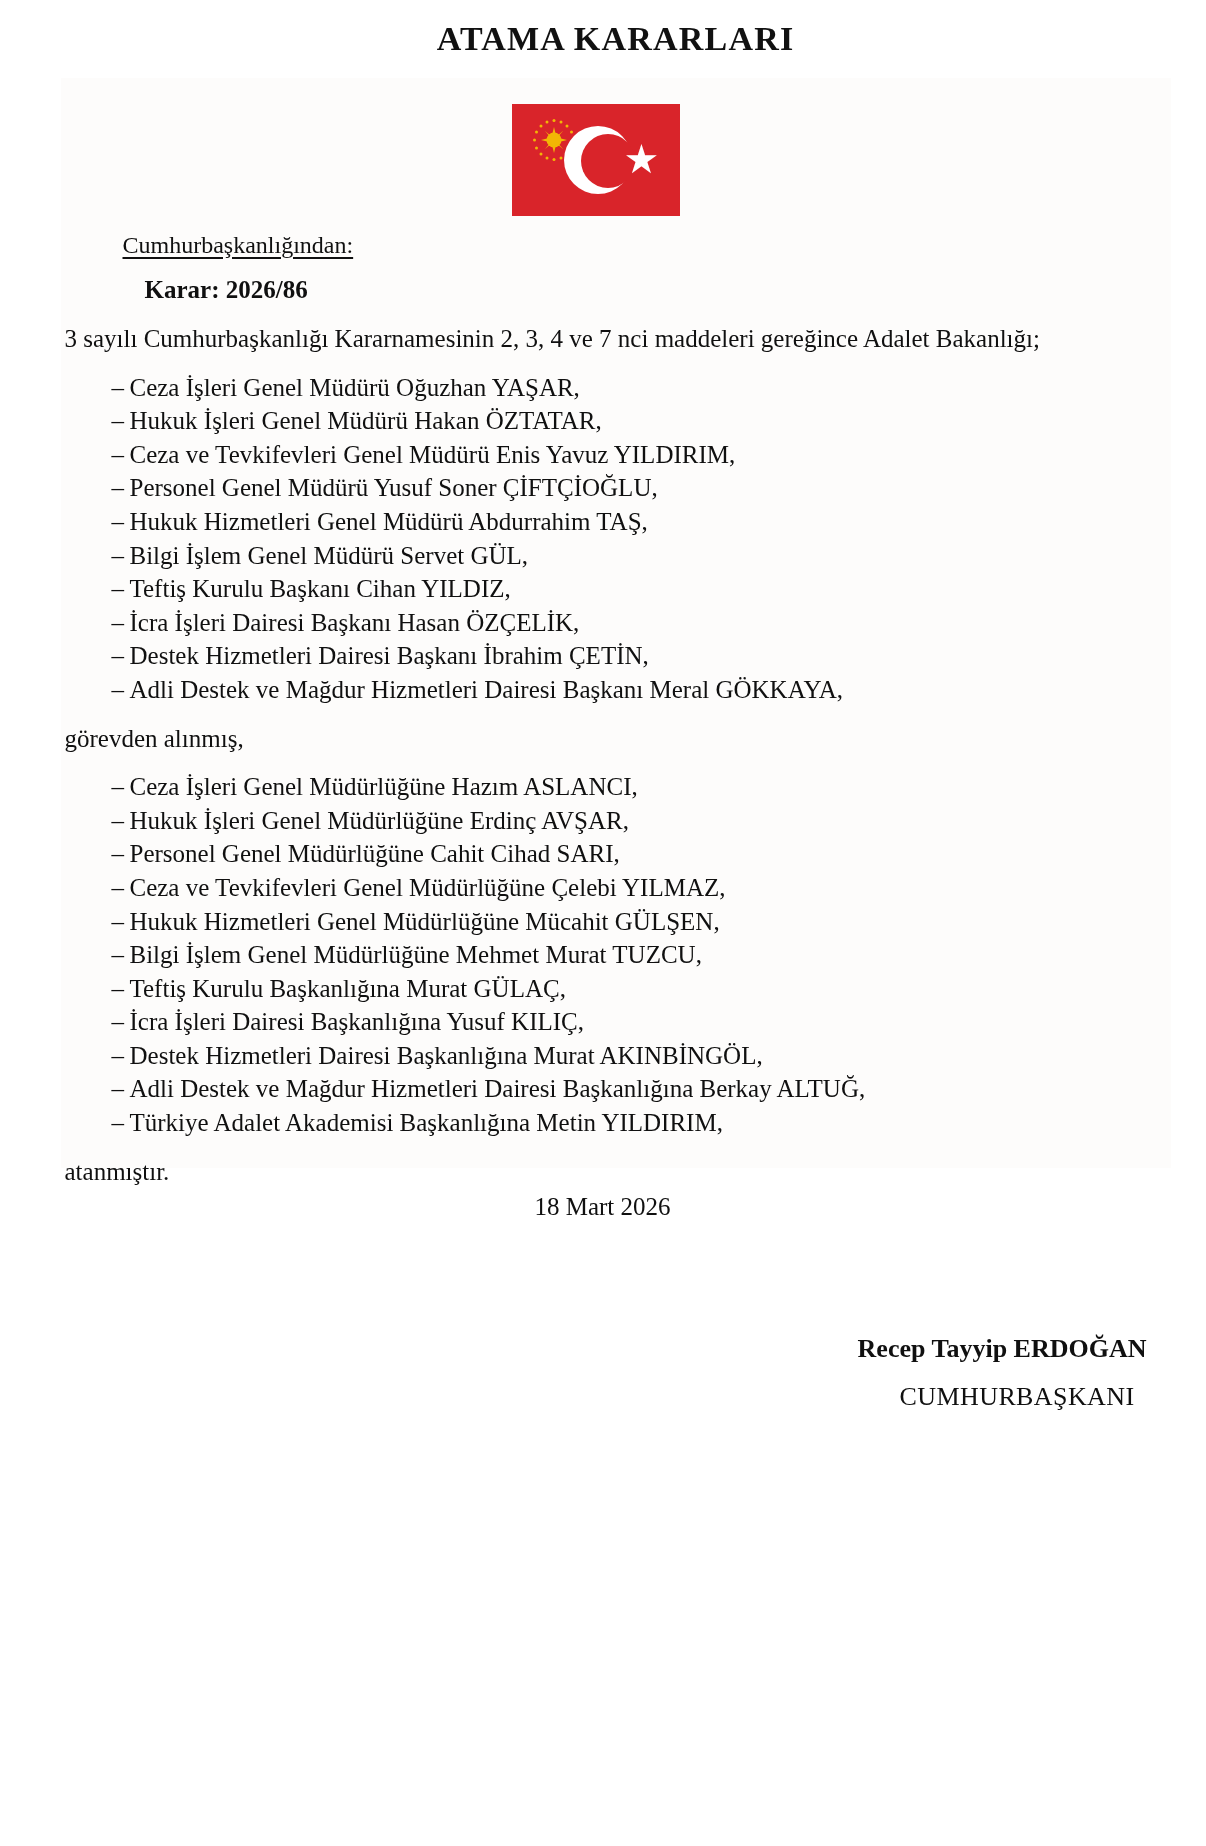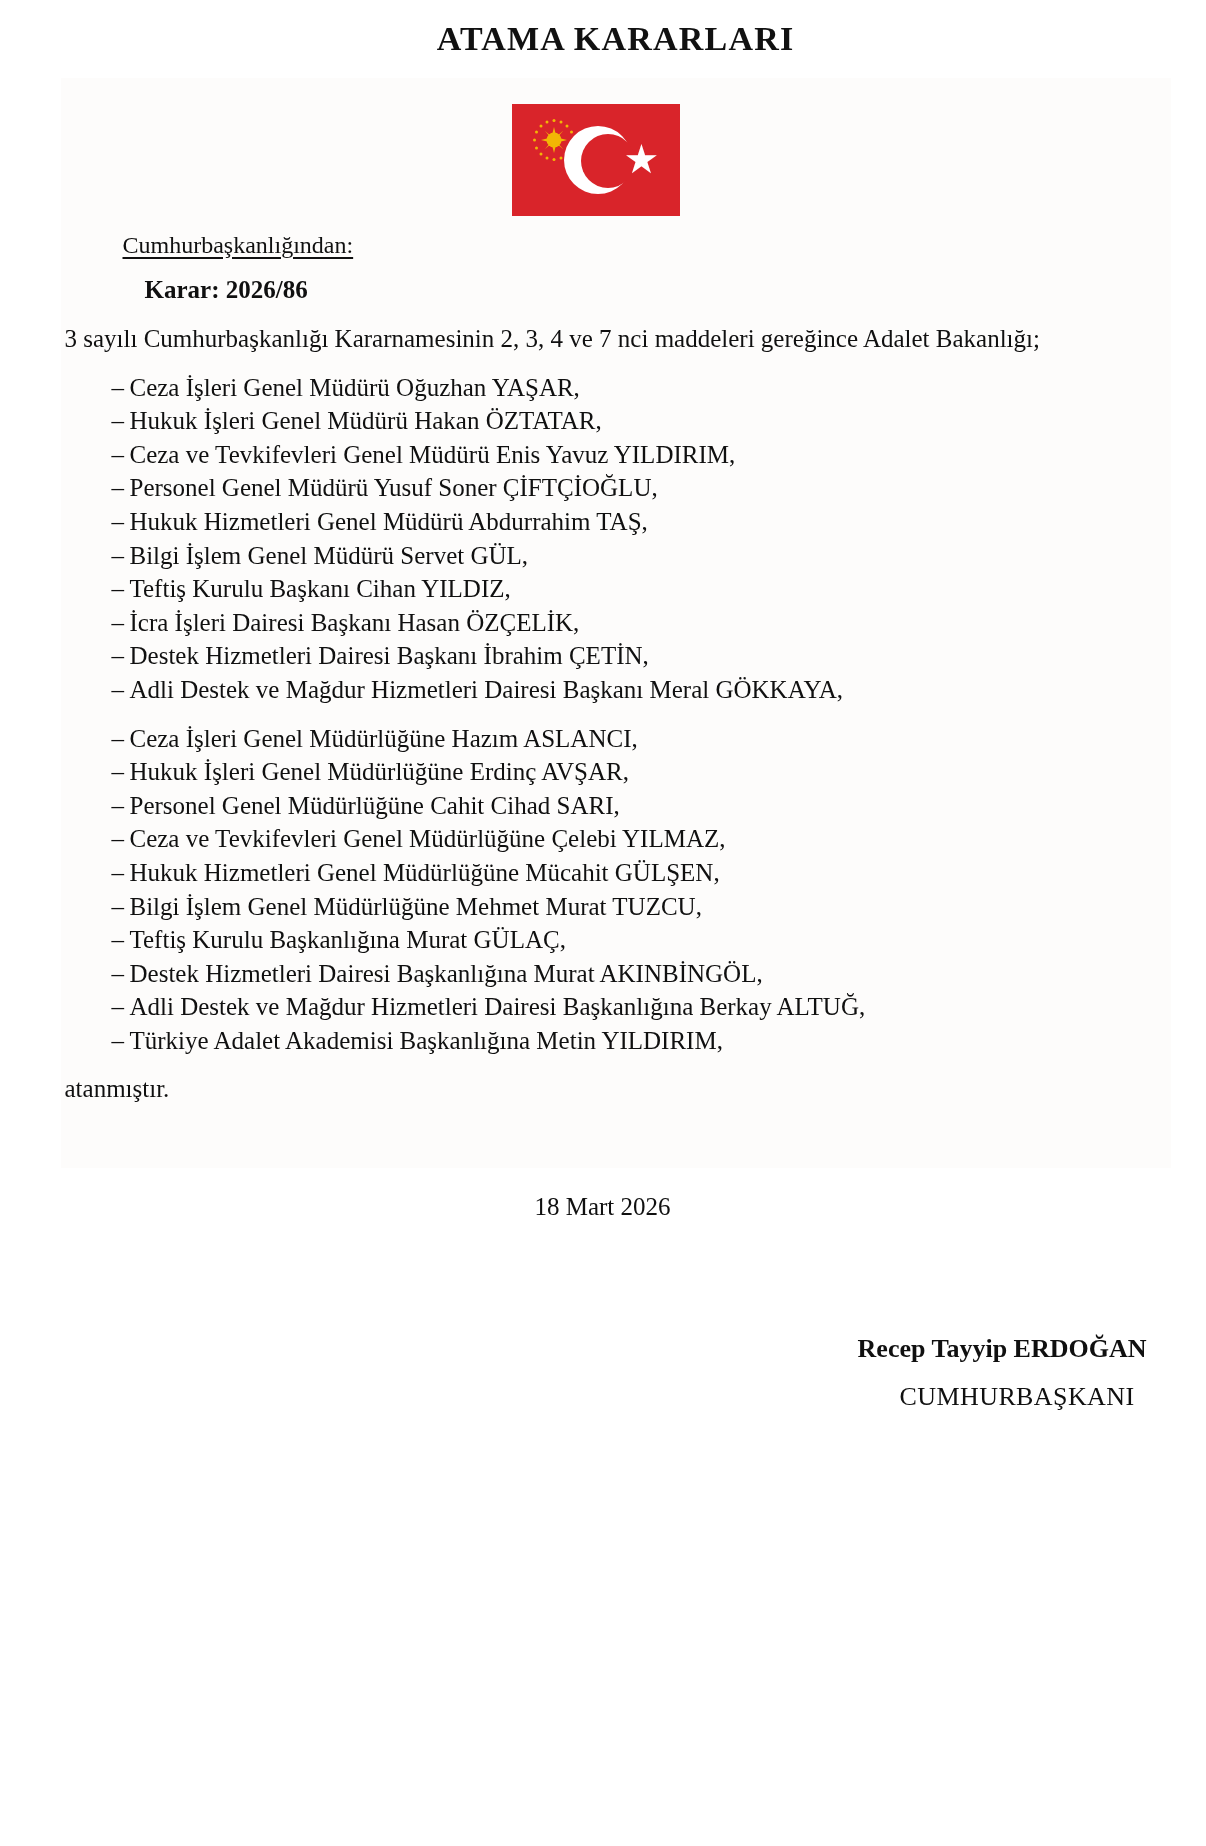--- a/index.html
+++ b/index.html
@@ -233,29 +233,31 @@
         <li><span class="dash">–</span><span>Ceza ve Tevkifevleri Genel Müdürü Enis Yavuz YILDIRIM,</span></li>
         <li><span class="dash">–</span><span>Personel Genel Müdürü Yusuf Soner ÇİFTÇİOĞLU,</span></li>
         <li><span class="dash">–</span><span>Hukuk Hizmetleri Genel Müdürü Abdurrahim TAŞ,</span></li>
         <li><span class="dash">–</span><span>Bilgi İşlem Genel Müdürü Servet GÜL,</span></li>
         <li><span class="dash">–</span><span>Teftiş Kurulu Başkanı Cihan YILDIZ,</span></li>
         <li><span class="dash">–</span><span>İcra İşleri Dairesi Başkanı Hasan ÖZÇELİK,</span></li>
         <li><span class="dash">–</span><span>Destek Hizmetleri Dairesi Başkanı İbrahim ÇETİN,</span></li>
         <li><span class="dash">–</span><span>Adli Destek ve Mağdur Hizmetleri Dairesi Başkanı Meral GÖKKAYA,</span></li>
       </ul>
 
+    <p class="closing">görevden alınmış,</p>
 
     <ul class="decree-list" id="appointment-list">
         <li><span class="dash">–</span><span>Ceza İşleri Genel Müdürlüğüne Hazım ASLANCI,</span></li>
         <li><span class="dash">–</span><span>Hukuk İşleri Genel Müdürlüğüne Erdinç AVŞAR,</span></li>
         <li><span class="dash">–</span><span>Personel Genel Müdürlüğüne Cahit Cihad SARI,</span></li>
         <li><span class="dash">–</span><span>Ceza ve Tevkifevleri Genel Müdürlüğüne Çelebi YILMAZ,</span></li>
         <li><span class="dash">–</span><span>Hukuk Hizmetleri Genel Müdürlüğüne Mücahit GÜLŞEN,</span></li>
         <li><span class="dash">–</span><span>Bilgi İşlem Genel Müdürlüğüne Mehmet Murat TUZCU,</span></li>
         <li><span class="dash">–</span><span>Teftiş Kurulu Başkanlığına Murat GÜLAÇ,</span></li>
+        <li><span class="dash">–</span><span>İcra İşleri Dairesi Başkanlığına Yusuf KILIÇ,</span></li>
         <li><span class="dash">–</span><span>Destek Hizmetleri Dairesi Başkanlığına Murat AKINBİNGÖL,</span></li>
         <li><span class="dash">–</span><span>Adli Destek ve Mağdur Hizmetleri Dairesi Başkanlığına Berkay ALTUĞ,</span></li>
         <li><span class="dash">–</span><span>Türkiye Adalet Akademisi Başkanlığına Metin YILDIRIM,</span></li>
       </ul>
 
     <p class="closing">atanmıştır.</p>
   </div>
 
   <div class="doc-date">18 Mart 2026</div>
 

